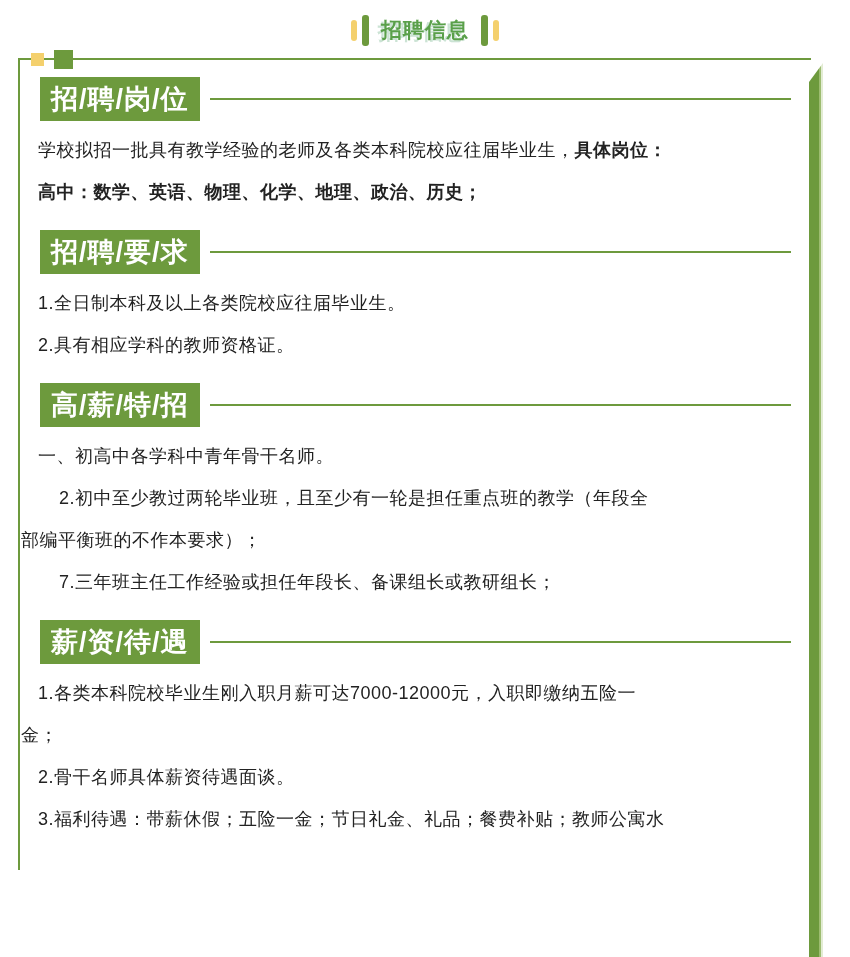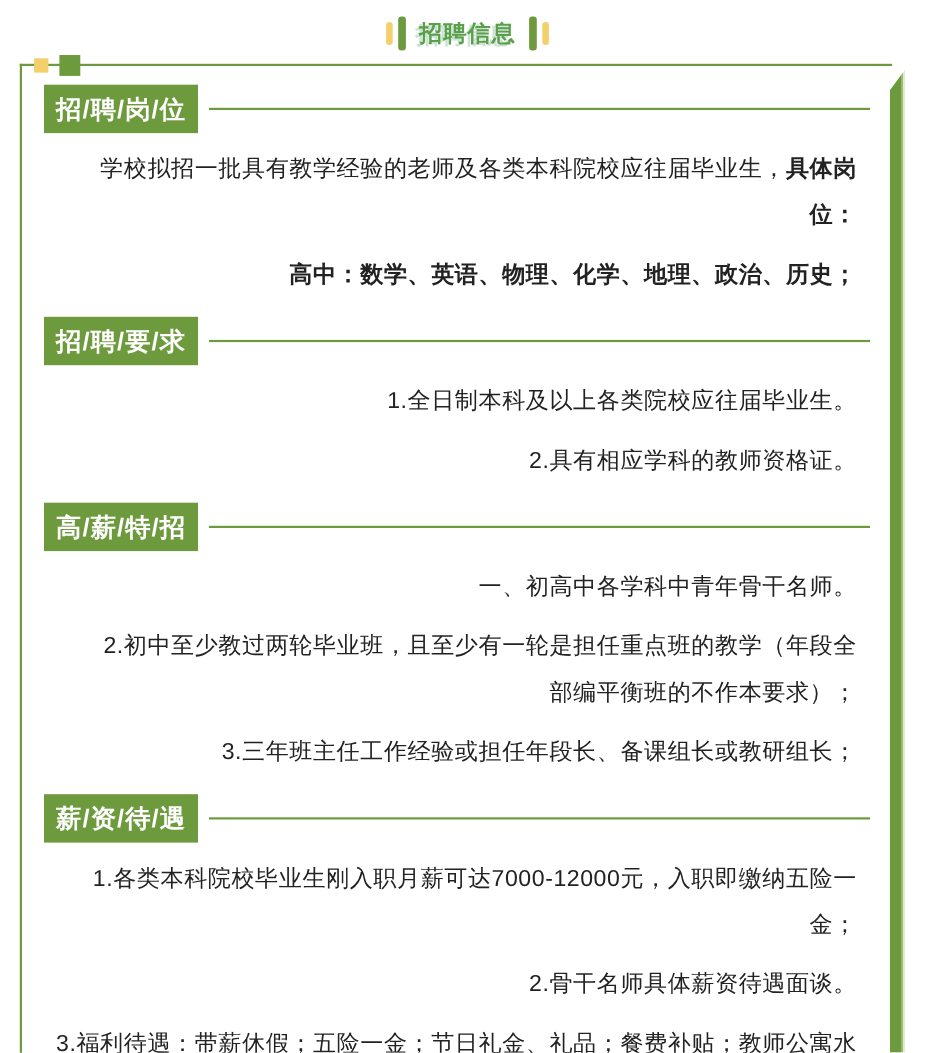--- a/index.html
+++ b/index.html
@@ -34,27 +34,27 @@
     padding:0 20px 30px 1px;
   }
   .sq{position:absolute;display:block}
   .sq-y{left:11px;top:-7px;width:13px;height:13px;background:var(--yellow)}
   .sq-g{left:34px;top:-10px;width:19px;height:19px;background:var(--green)}
   
   .sec-head{display:flex;align-items:center;margin:17px 0 8px 0}
   .badge{
     margin-left:19px;flex:0 0 auto;
     background:var(--green);color:#ffffff;
-    font-size:23px;font-weight:700;letter-spacing:1px;
+    font-size:27px;font-weight:700;letter-spacing:1px;
     line-height:44px;padding:0 11px;
   }
   .rule{flex:1 1 auto;height:2px;background:var(--green);margin-left:10px}
   .para{
-    margin:12px;font-size:21px;line-height:42px;
-    color:var(--text);letter-spacing:.5px;text-align:right;
+    margin:0;font-size:18px;line-height:42px;
+    color:var(--text);letter-spacing:.5px;
   }
   .para.normal{text-indent:17px}
   .para.sub{text-indent:38px}
   .para.cond{text-indent:58px}
   .para b{font-weight:700}
   
   .ribbon{
     position:absolute;left:809px;top:58px;
     width:14px;height:899px;
     background:linear-gradient(90deg,var(--green) 0 10px,#9dbc71 10px 12px,#e2ecd3 12px);
@@ -96,21 +96,21 @@
         <p class="para normal"><span>1.全日制本科及以上各类院校应往届毕业生。</span></p>
         <p class="para normal"><span>2.具有相应学科的教师资格证。</span></p>
       </div>
       <div class="section">
         <div class="sec-head">
           <span class="badge">高/薪/特/招</span>
           <span class="rule"></span>
         </div>
         <p class="para normal"><span>一、初高中各学科中青年骨干名师。</span></p>
         <p class="para sub"><span>2.初中至少教过两轮毕业班，且至少有一轮是担任重点班的教学（年段全</span><br><span>部编平衡班的不作本要求）；</span></p>
-        <p class="para sub"><span>3.三年班主任工作经验或担任年段长、备课组长或教研组长；</span></p>
+        <p class="para sub"><span>7.三年班主任工作经验或担任年段长、备课组长或教研组长；</span></p>
       </div>
       <div class="section">
         <div class="sec-head">
           <span class="badge">薪/资/待/遇</span>
           <span class="rule"></span>
         </div>
         <p class="para normal"><span>1.各类本科院校毕业生刚入职月薪可达7000-12000元，入职即缴纳五险一</span><br><span>金；</span></p>
         <p class="para normal"><span>2.骨干名师具体薪资待遇面谈。</span></p>
         <p class="para normal"><span>3.福利待遇：带薪休假；五险一金；节日礼金、礼品；餐费补贴；教师公寓水</span></p>
       </div>

